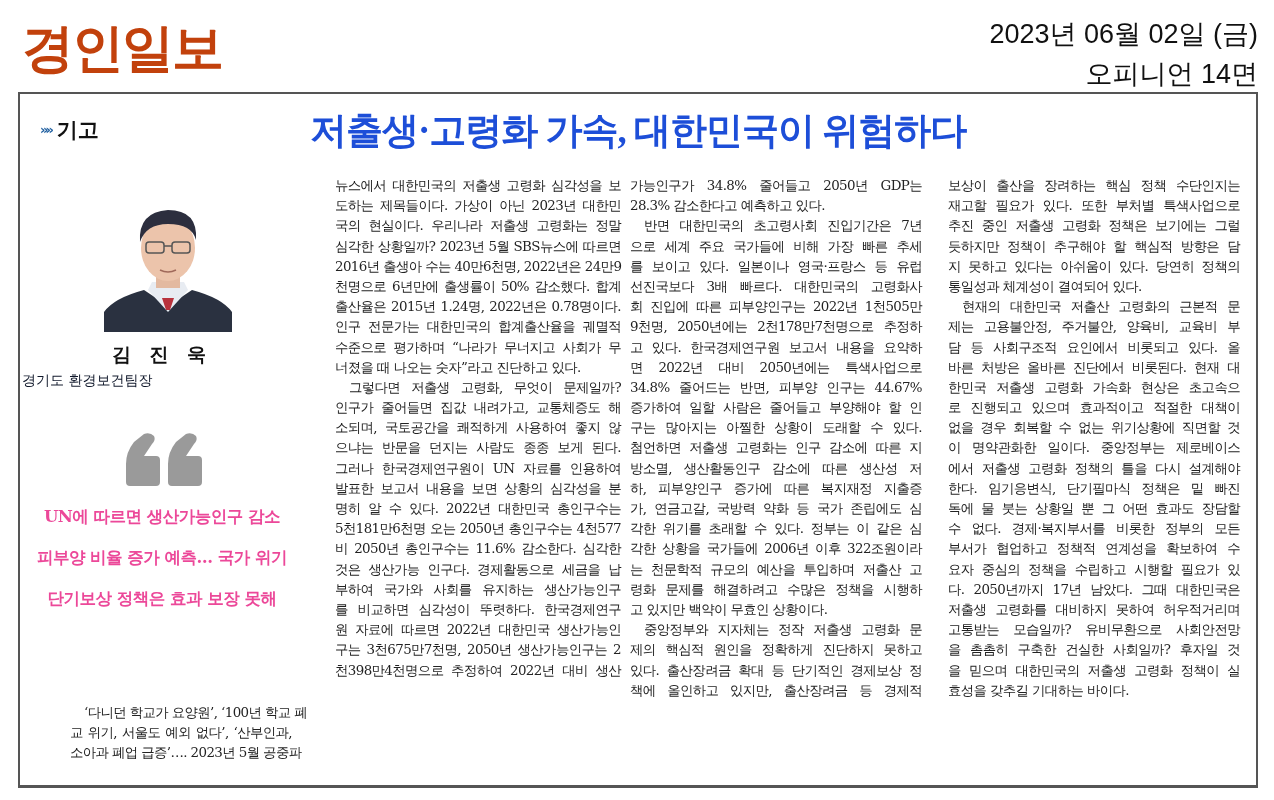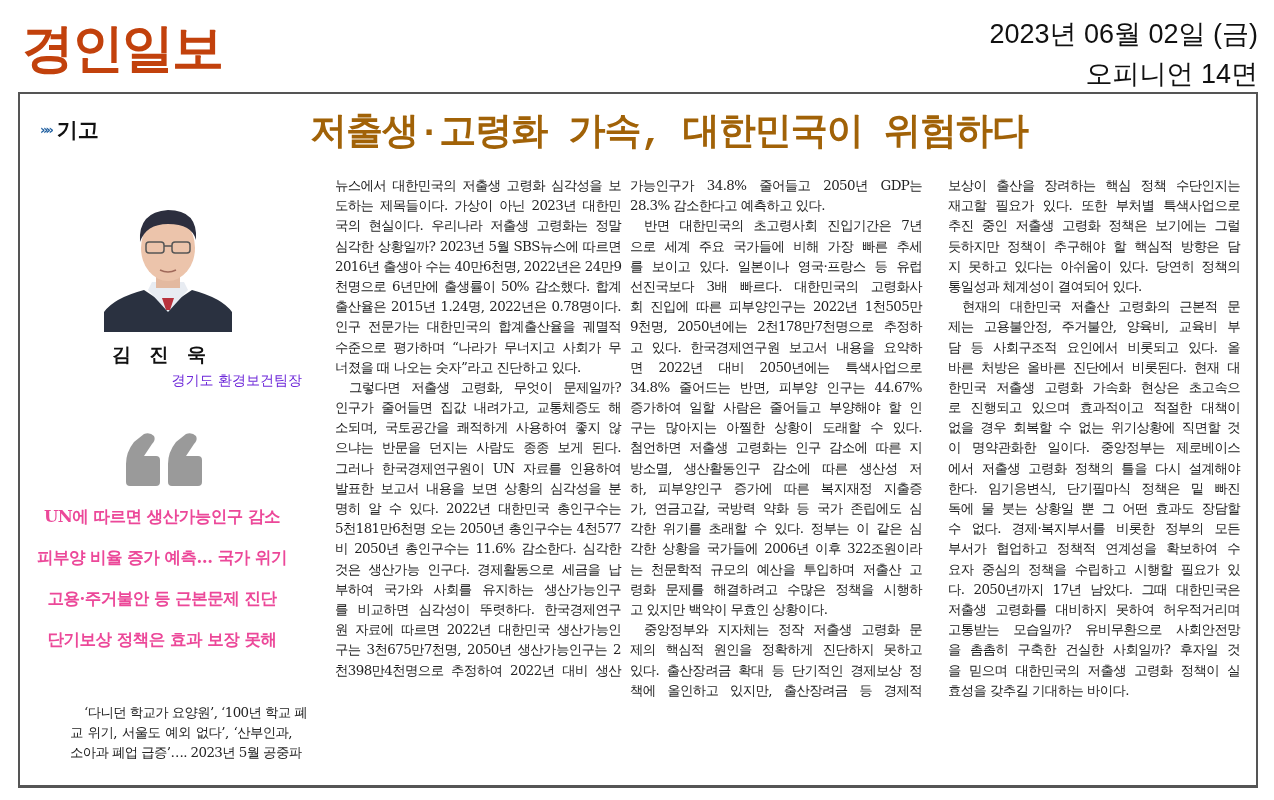--- a/index.html
+++ b/index.html
@@ -2,24 +2,24 @@
 <html><head>
 <meta charset="utf-8">
 <style>
   html, body { margin:0; padding:0; background:#ffffff; }
   body { width:1274px; height:800px; position:relative; overflow:hidden; font-family:"DejaVu Sans", sans-serif; color:#1a1a1a; }
   .masthead { position:absolute; left:22px; top:22px; font-size:52px; font-weight:bold; letter-spacing:-2px; color:#c2410c; line-height:1; }
   .dateline { position:absolute; right:16px; top:14px; text-align:right; font-size:27px; line-height:40px; color:#111; font-family:"Liberation Sans", sans-serif; }
   .frame { position:absolute; left:18px; top:92px; width:1240px; height:696px; border:2px solid #555; border-bottom:3px solid #555; box-sizing:border-box; }
   .section-tag { position:absolute; left:40px; top:116px; font-size:21px; font-weight:bold; color:#111; }
   .section-tag .arrows { color:#1f5fa0; font-size:13px; letter-spacing:-3px; margin-right:6px; vertical-align:3px; }
-  .headline { position:absolute; left:310px; top:106px; font-size:37px; font-weight:bold; letter-spacing:-1px; color:#a16207; font-family:Liberation Mono, monospace;text-align:center; }
+  .headline { position:absolute; left:310px; top:106px; font-size:37px; font-weight:bold; letter-spacing:-1px; color:#1d4ed8; font-family:Liberation Serif, serif;text-align:center; }
   .photo { position:absolute; left:104px; top:194px; width:128px; height:138px; background:#fff; overflow:hidden; }
   .author-name { position:absolute; left:22px; width:280px; top:342px; text-align:center; font-size:19px; font-weight:bold; letter-spacing:6px; color:#111; }
-  .author-title { position:absolute; left:22px; width:280px; top:372px; text-align:right; font-size:14px; color:#6d28d9; }
+  .author-title { position:absolute; left:22px; width:280px; top:372px; text-align:left; font-size:14px; color:#0f172a; }
   .quote-icon { position:absolute; left:124px; top:430px; width:80px; height:58px; }
   .pullquote { position:absolute; left:22px; width:280px; top:504px; text-align:center; font-family:"DejaVu Serif", serif; font-weight:bold; font-size:16.5px; color:#ec4899; }
   .pullquote div { height:41px; line-height:26px; letter-spacing:-0.5px; }
   .col { position:absolute; top:176px; font-family:"DejaVu Serif", serif; font-size:13.4px; color:#222; }
   .col div { height:20.2px; line-height:20.2px; white-space:nowrap; letter-spacing:-0.6px; text-align:justify; text-align-last:justify; }
   .col div.last { text-align-last:left; }
   .col div.indent { padding-left:14px; }
   .c0 { left:70px; top:703px; width:222px; }
   .c1 { left:315px; width:286px;margin-left:20px; }
   .c2 { left:630px; width:292px; }
@@ -72,21 +72,20 @@
 <div class="quote-icon">
   <svg width="80" height="58" viewBox="0 0 80 58">
     <path d="M20 4 Q26 2 30 6 Q32 10 28 14 L20 26 L32 26 Q36 26 36 30 L36 52 Q36 56 32 56 L6 56 Q2 56 2 52 L2 34 Q2 22 10 12 Z" fill="#9a9a9a"></path>
     <path d="M62 4 Q68 2 72 6 Q74 10 70 14 L62 26 L74 26 Q78 26 78 30 L78 52 Q78 56 74 56 L48 56 Q44 56 44 52 L44 34 Q44 22 52 12 Z" fill="#9a9a9a"></path>
   </svg>
 </div>
 
 <div class="pullquote">
   <div>UN에 따르면 생산가능인구 감소</div>
   <div>피부양 비율 증가 예측… 국가 위기</div>
-  <div>고용·주거불안 등 근본문제 진단</div>
   <div>단기보상 정책은 효과 보장 못해</div>
 </div>
 
 <div class="col c0">
   <div class="indent">‘다니던 학교가 요양원’, ‘100년 학교 폐</div>
   <div>교 위기, 서울도 예외 없다’, ‘산부인과,</div>
   <div>소아과 폐업 급증’…. 2023년 5월 공중파</div>
 </div>
 
 <div class="col c1">

